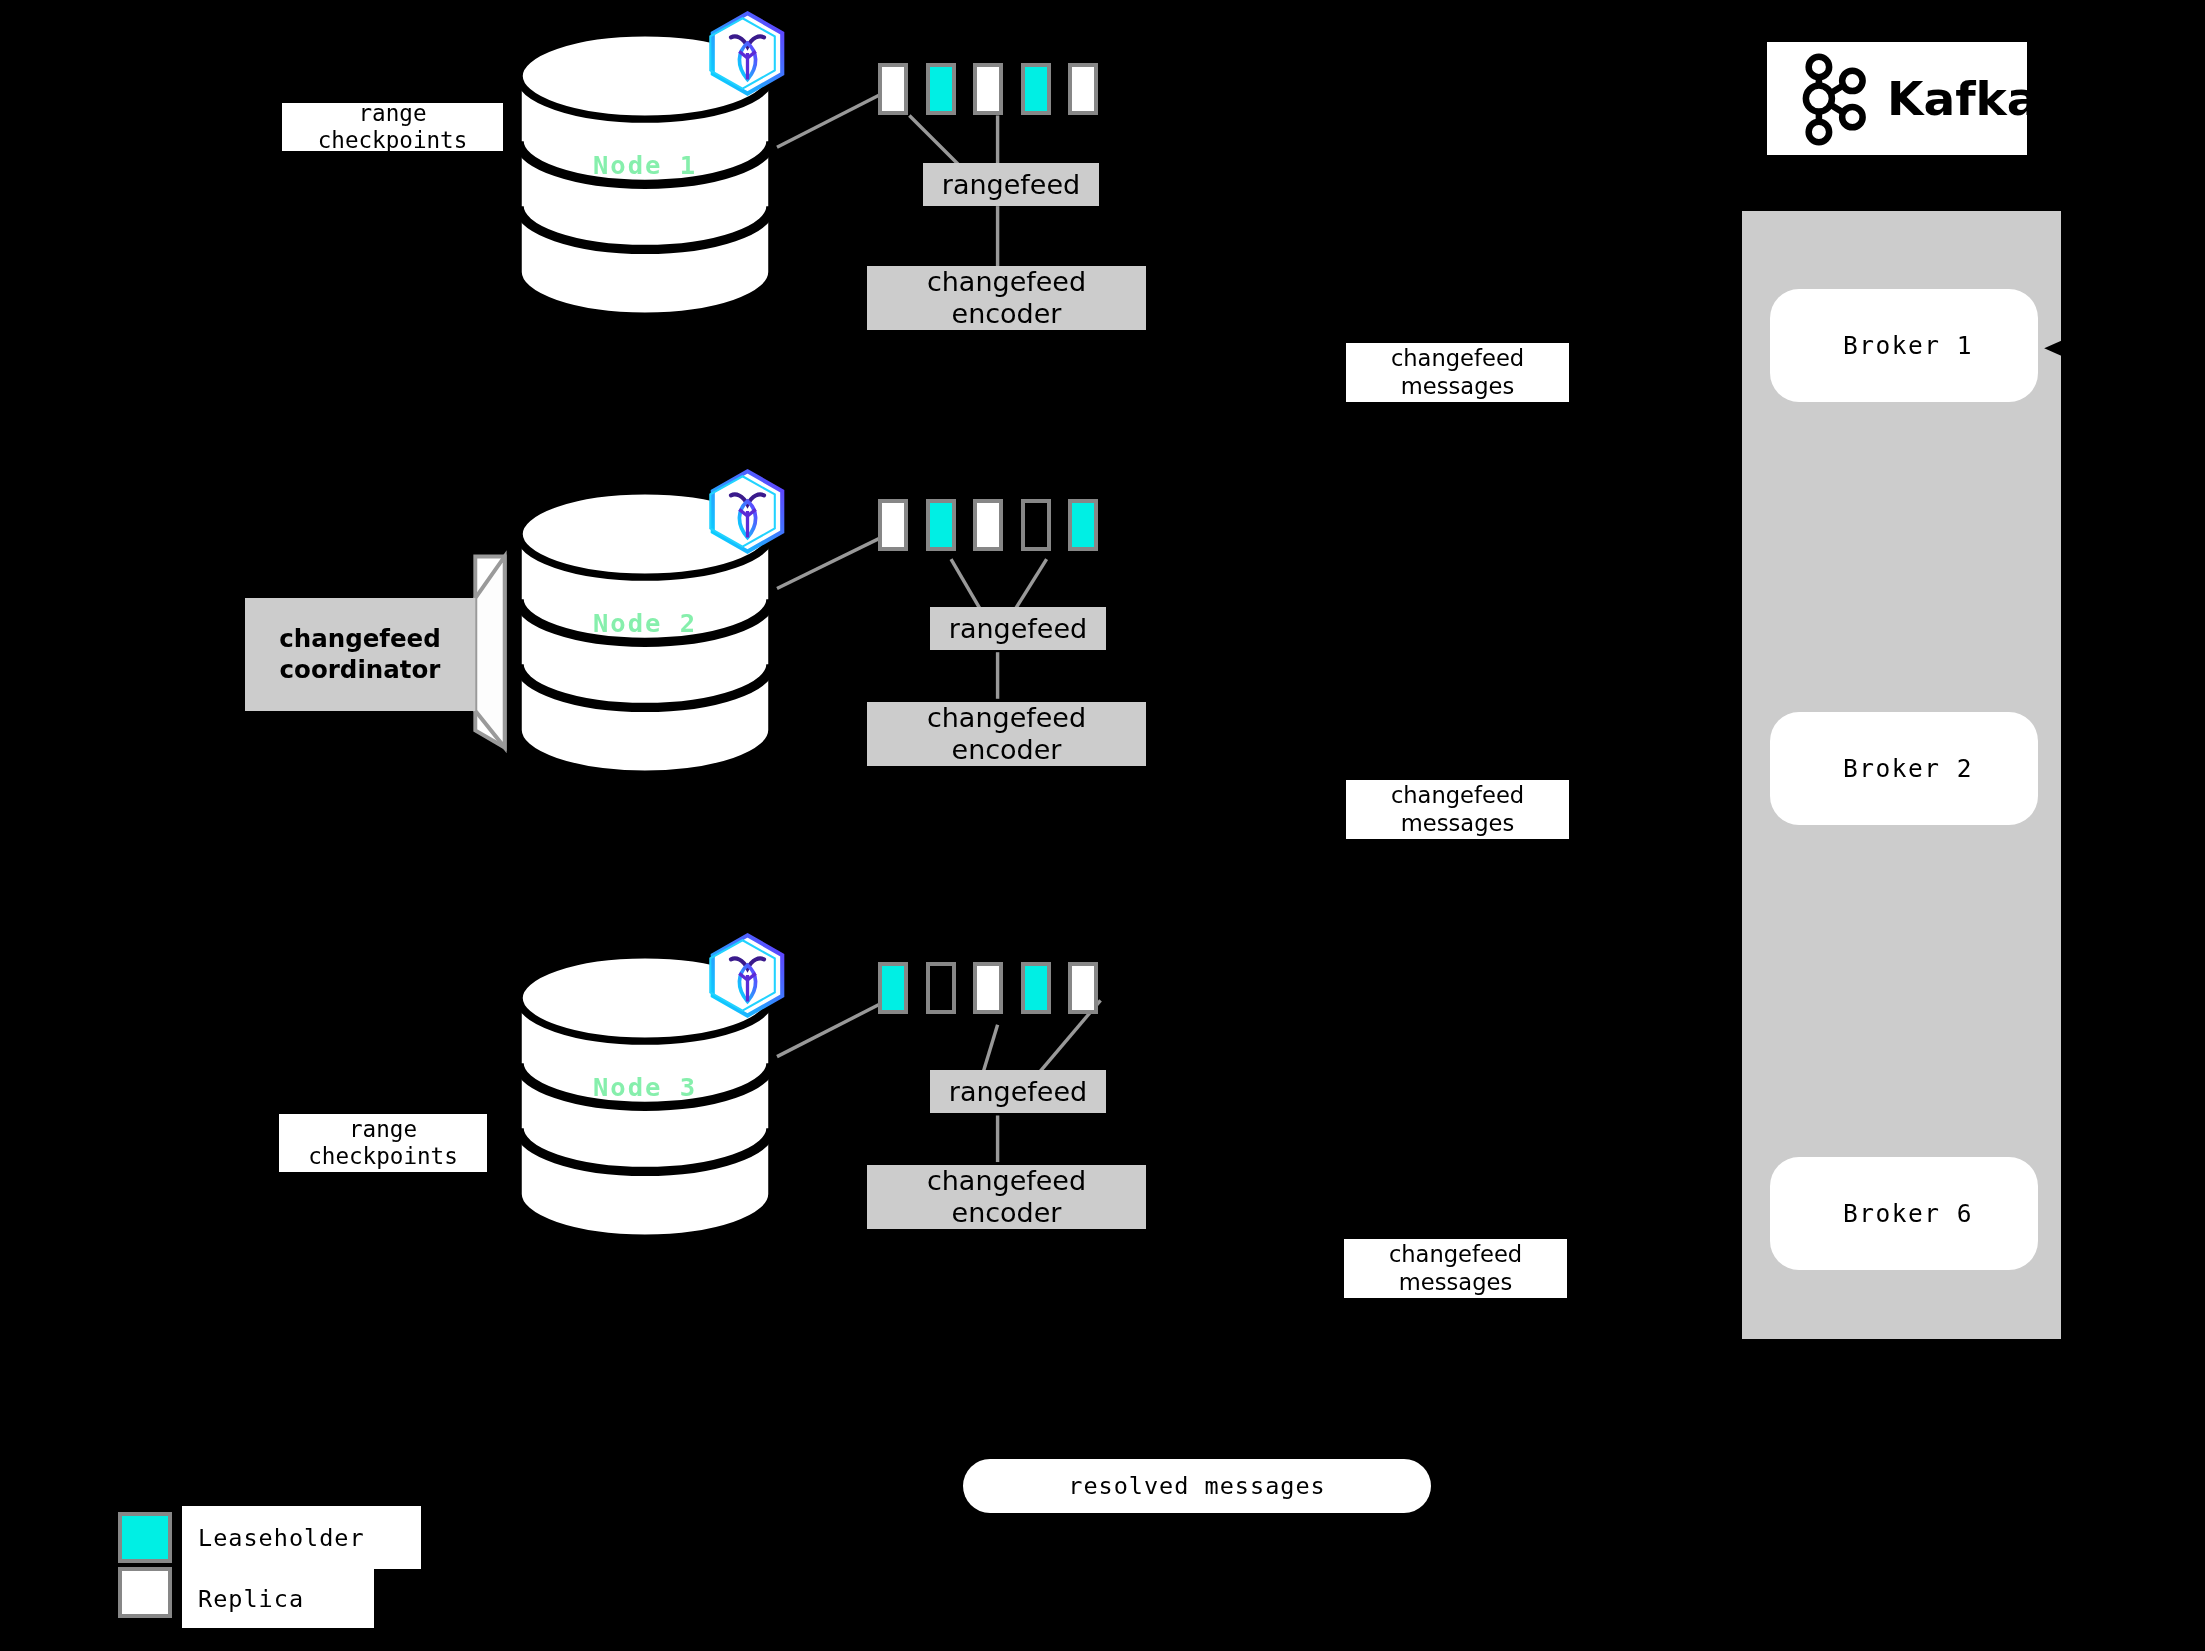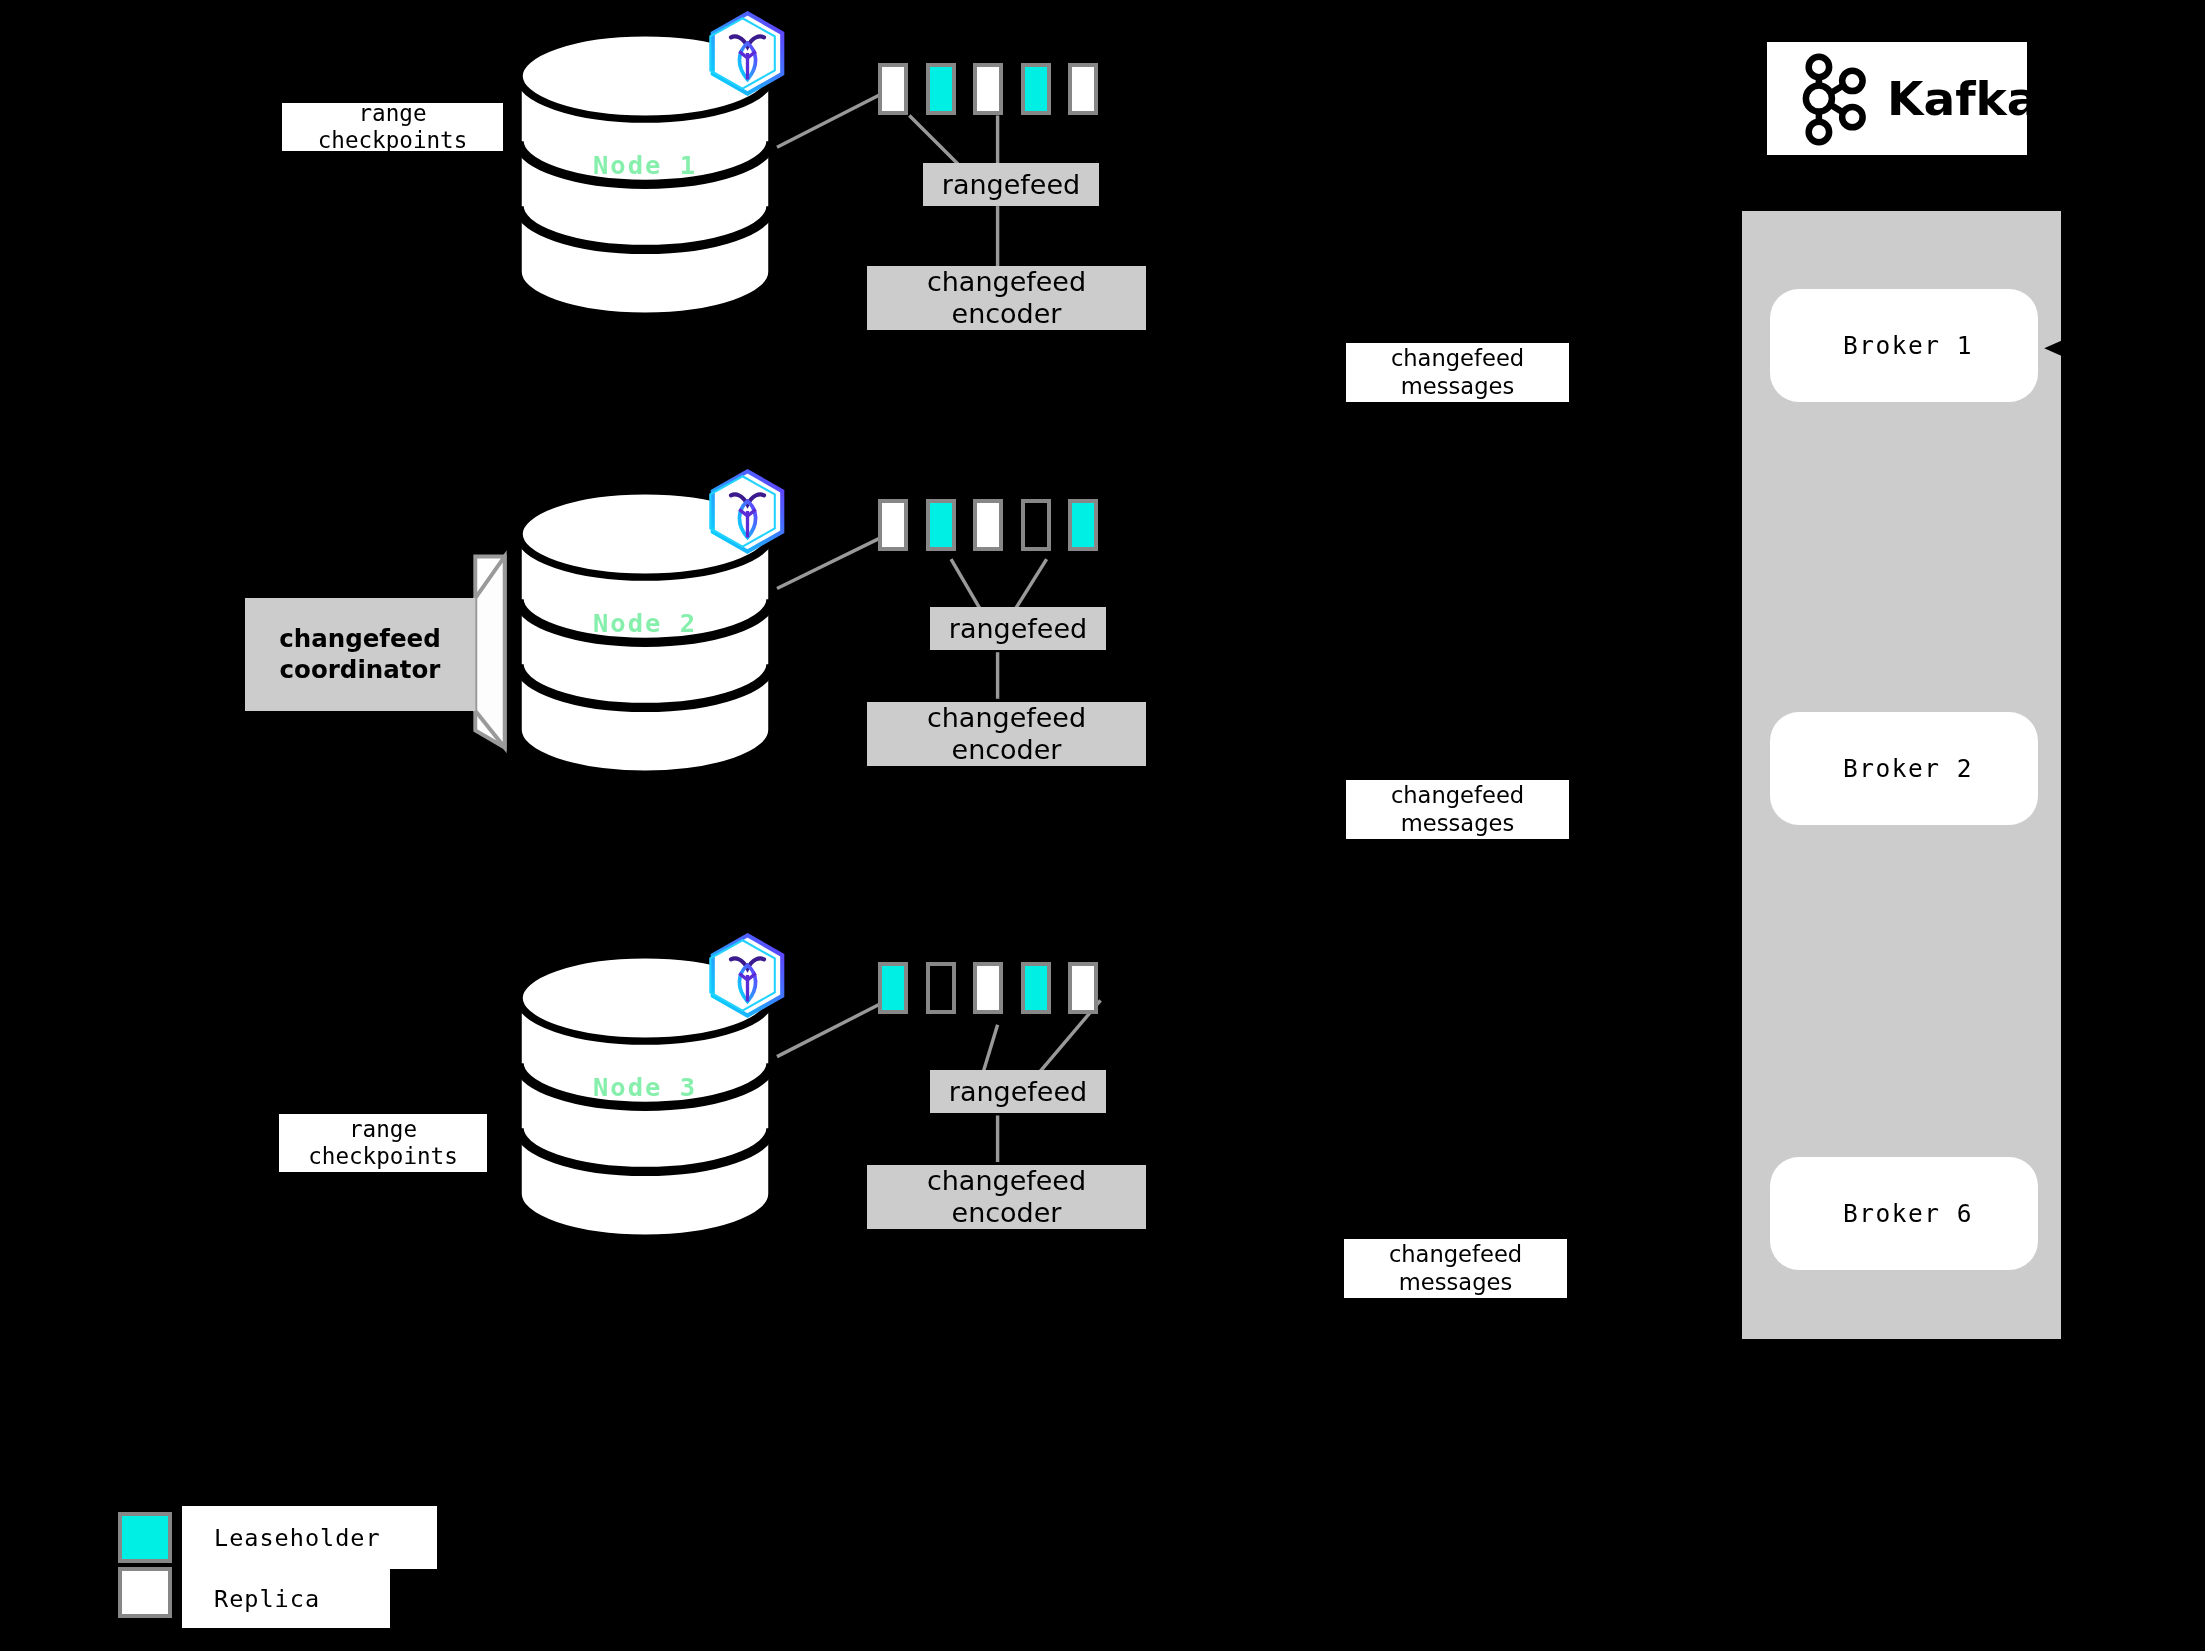--- a/index.html
+++ b/index.html
@@ -62,21 +62,21 @@
   
   .pill{position:absolute;background:#fff;border-radius:4902px;
         display:flex;align-items:center;justify-content:center;
         font-family:"DejaVu Sans Mono",monospace;font-size:23.5px;color:#000;
         letter-spacing:1px;}
 
   
   .legend-sw{position:absolute;width:54px;height:51px;
         border:4.4px solid #878787;box-sizing:border-box;}
   .legend-text{position:absolute;background:#fff;color:#000;
-        display:flex;align-items:center;padding-left:32px;
+        display:flex;align-items:center;padding-left:16px;
         font-family:"DejaVu Sans Mono",monospace;font-size:23.5px;
         letter-spacing:1px;}
 </style>
 </head>
 <body>
 
 <div id="stage">
 
   <svg class="lineSvg" viewBox="0 0 4498 3369" width="2205" height="1652">
     <g stroke="#999999" stroke-width="7" fill="none">
@@ -298,20 +298,21 @@
   <div class="broker" style="left:1770px;top:289px;width:260px;height:113px;">Broker 1</div>
   <div class="broker" style="left:1770px;top:712px;width:260px;height:113px;">Broker 2</div>
   <div class="broker" style="left:1770px;top:1157px;width:260px;height:113px;">Broker 6</div>
 
   <svg class="lineSvg" viewBox="0 0 4498 3369" width="2205" height="1652">
     <g fill="#000">
       <polygon points="4170,710 4215,690 4215,730"></polygon>
     </g>
   </svg>
 
+  <div class="pill" style="left:963px;top:1459px;width:468px;height:54px;">resolved messages</div>
 
   <div class="legend-sw" style="left:118px;top:1512px;background:#00EFE4;"></div>
   <div class="legend-sw" style="left:118px;top:1567px;background:#FFFFFF;"></div>
 
   <div class="legend-text" style="left:182px;top:1506px;width:223px;height:63px;">Leaseholder</div>
   <div class="legend-text" style="left:182px;top:1569px;width:176px;height:59px;">Replica</div>
 
 </div>
 
 

